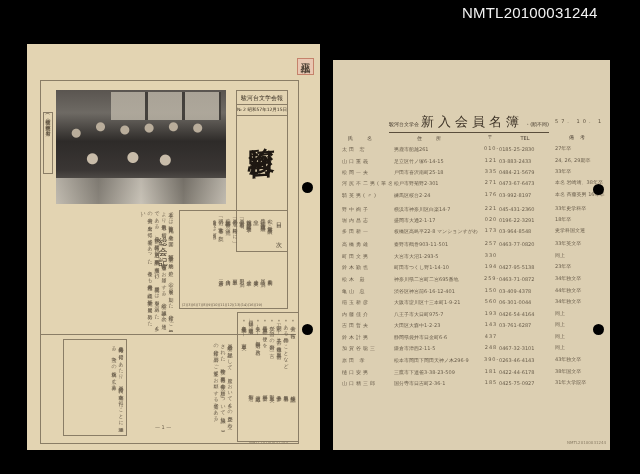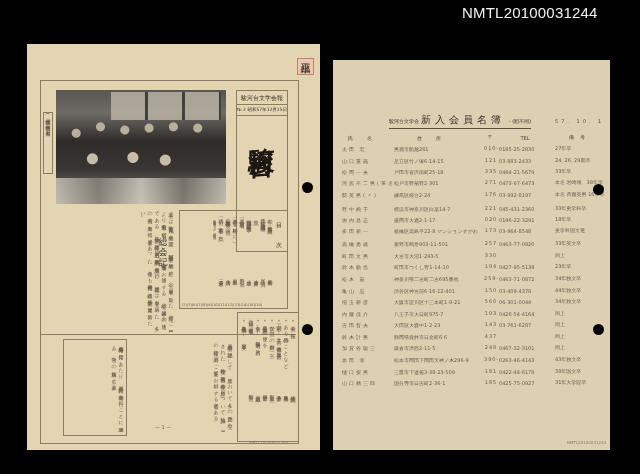--- a/index.html
+++ b/index.html
@@ -53,21 +53,21 @@
   .hr { position:absolute; height:1px; background:#8a7d66; }
   .page-num { position:absolute; left:160px; top:424px; font-size:5px; color:#6a5e4c; }
   .footer-code { position:absolute; font-size:4px; color:#8a7d66; }
   .punch { position:absolute; width:11px; height:11px; border-radius:50%; background:#000; }
 
   
   .sheet-right { position:absolute; left:333px; top:60px; width:277px; height:390px;
                  background:#dccfb2; }
   .roster-title { position:absolute; left:58px; top:54px; font-size:6.5px; color:#3c3226;
                   border-bottom:1px solid #5a4e3c; padding-bottom:1px; white-space:nowrap; }
-  .roster-title .big { font-size:10px; letter-spacing:4px; font-family:Liberation Serif, serif; }
+  .roster-title .big { font-size:13px; letter-spacing:4px; font-family:Liberation Serif, serif; }
   .roster-title .small { font-size:5px; }
   .roster-date { position:absolute; left:222px; top:58px; font-size:5px; color:#5a4e3c;
                  letter-spacing:3px; }
   .roster-header, .roster-row { position:absolute; left:9px; width:260px; font-size:5px;
                  color:#6a5e4c; white-space:nowrap; }
   .cell { position:absolute; overflow:hidden; }
   .c-name { left:0; width:50px; letter-spacing:2px; }
   .c-addr { left:52px; width:84px; }
   .c-zip { left:142px; width:14px; text-align:center; letter-spacing:1px; line-height:5px; }
   .c-tel { left:157px; width:52px; }

